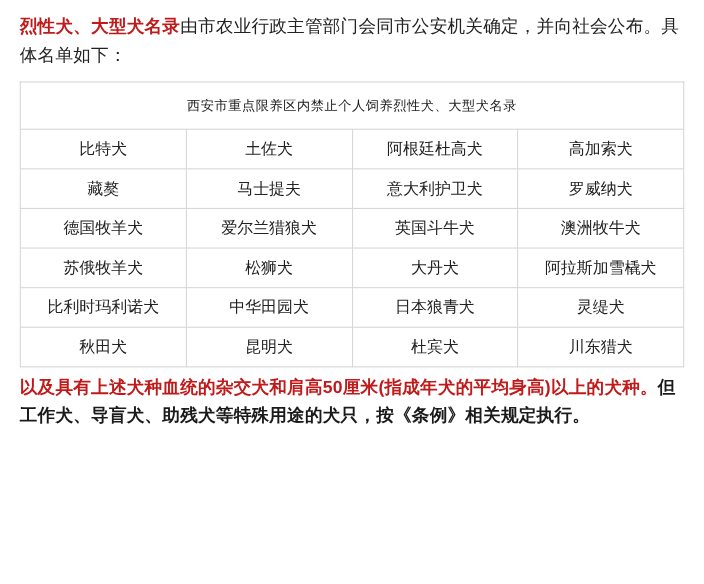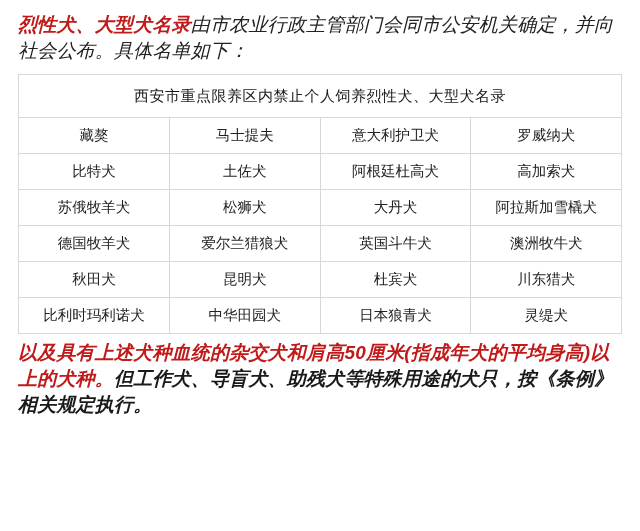--- a/index.html
+++ b/index.html
@@ -15,25 +15,24 @@
     overflow: hidden;
   }
   .page {
     width: 640px;
     height: 531px;
     box-sizing: border-box;
     padding: 12px 18px 10px 18px;
     position: relative;
   }
   .para {
-    font-size: 19px;
+    font-size: 16px;
     line-height: 26px;
     letter-spacing: 0.2px;
     margin: 0;
-    font-style: italic;
   }
   .para-top {
     margin-bottom: 10px;
   }
   .bold-red {
     font-weight: bold;
     color: #c01a1a;
   }
   .bold-black {
     font-weight: bold;
@@ -50,21 +49,21 @@
   table.listing td {
     border: 1px solid #d8d8d8;
     text-align: center;
     vertical-align: middle;
     height: 35px;
     font-size: 14.5px;
     color: #222222;
     padding: 0 2px;
   }
   table.listing td.header-cell {
-    font-size: 15px;
+    font-size: 12px;
     font-weight: normal;
     color: #1a1a1a;
     height: 42px;
     letter-spacing: 0.5px;
   }
   table.listing td.empty {
     color: transparent;
   }
   .footer-para {
     margin-top: 0;
@@ -78,54 +77,54 @@
   <p class="para para-top">
     <span class="bold-red">烈性犬、大型犬名录</span><span>由市农业行政主管部门会同市公安机关确定，并向社会公布。具体名单如下：</span>
   </p>
 
   <table class="listing">
     <tbody>
       <tr>
         <td class="header-cell" colspan="4">西安市重点限养区内禁止个人饲养烈性犬、大型犬名录</td>
       </tr>
       <tr>
+        <td>比特犬</td>
+        <td>土佐犬</td>
+        <td>阿根廷杜高犬</td>
+        <td>高加索犬</td>
+      </tr>
+      <tr>
         <td>藏獒</td>
         <td>马士提夫</td>
         <td>意大利护卫犬</td>
         <td>罗威纳犬</td>
       </tr>
       <tr>
-        <td>比特犬</td>
-        <td>土佐犬</td>
-        <td>阿根廷杜高犬</td>
-        <td>高加索犬</td>
+        <td>德国牧羊犬</td>
+        <td>爱尔兰猎狼犬</td>
+        <td>英国斗牛犬</td>
+        <td>澳洲牧牛犬</td>
       </tr>
       <tr>
         <td>苏俄牧羊犬</td>
         <td>松狮犬</td>
         <td>大丹犬</td>
         <td>阿拉斯加雪橇犬</td>
       </tr>
       <tr>
-        <td>德国牧羊犬</td>
-        <td>爱尔兰猎狼犬</td>
-        <td>英国斗牛犬</td>
-        <td>澳洲牧牛犬</td>
+        <td>比利时玛利诺犬</td>
+        <td>中华田园犬</td>
+        <td>日本狼青犬</td>
+        <td>灵缇犬</td>
       </tr>
       <tr>
         <td>秋田犬</td>
         <td>昆明犬</td>
         <td>杜宾犬</td>
         <td>川东猎犬</td>
-      </tr>
-      <tr>
-        <td>比利时玛利诺犬</td>
-        <td>中华田园犬</td>
-        <td>日本狼青犬</td>
-        <td>灵缇犬</td>
       </tr>
     </tbody>
   </table>
 
   <p class="para footer-para">
     <span class="bold-red">以及具有上述犬种血统的杂交犬和肩高50厘米(指成年犬的平均身高)以上的犬种。</span><span class="bold-black">但工作犬、导盲犬、助残犬等特殊用途的犬只，按《条例》相关规定执行。</span>
   </p>
 
 </div>
 

